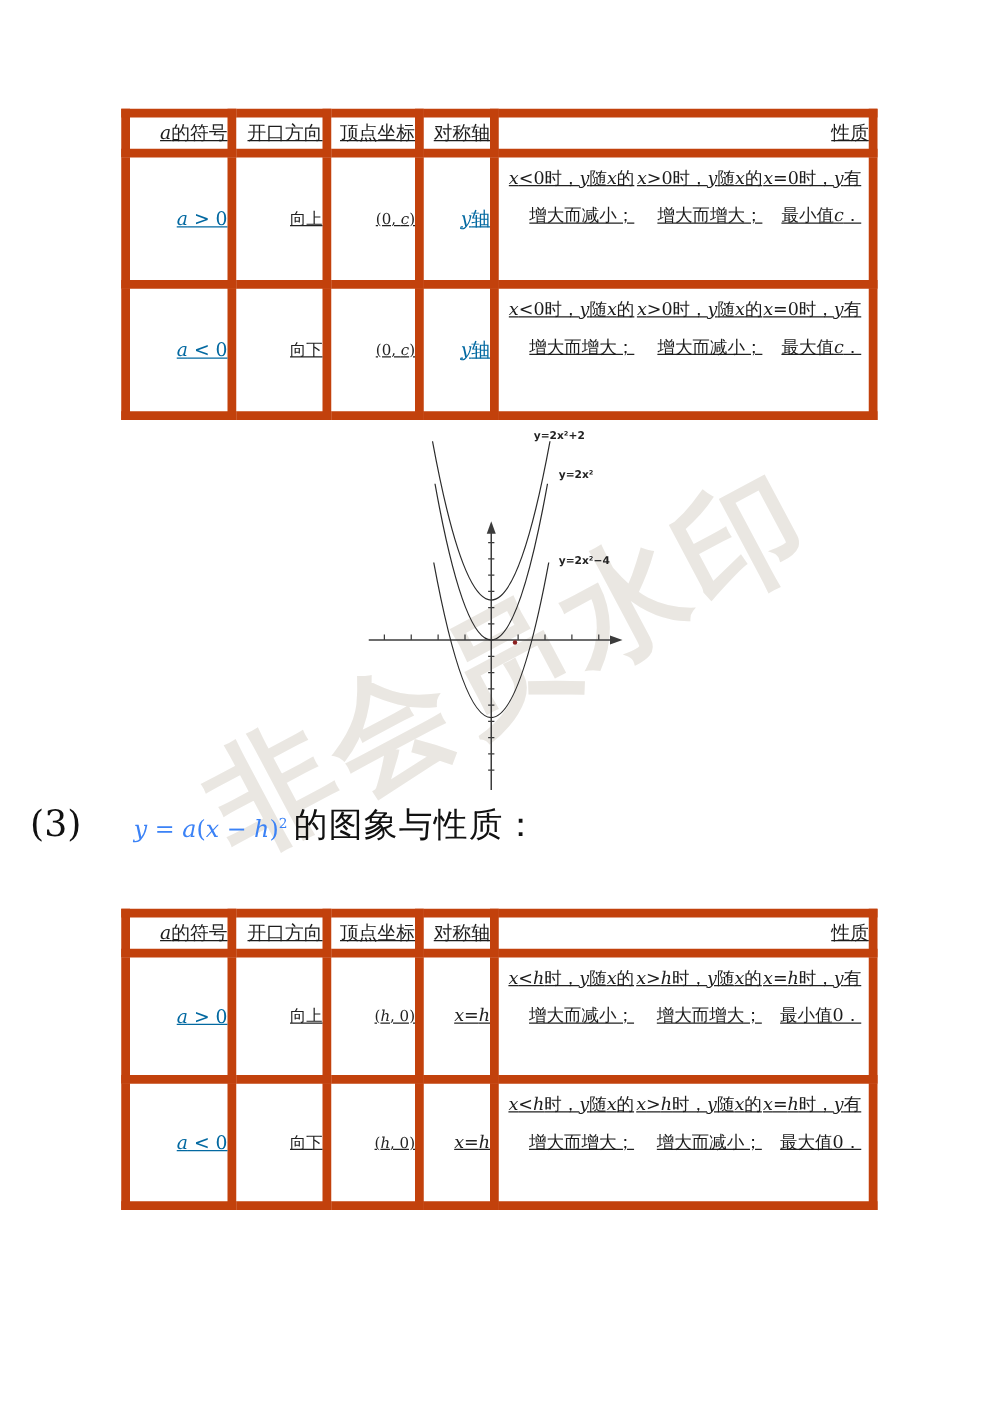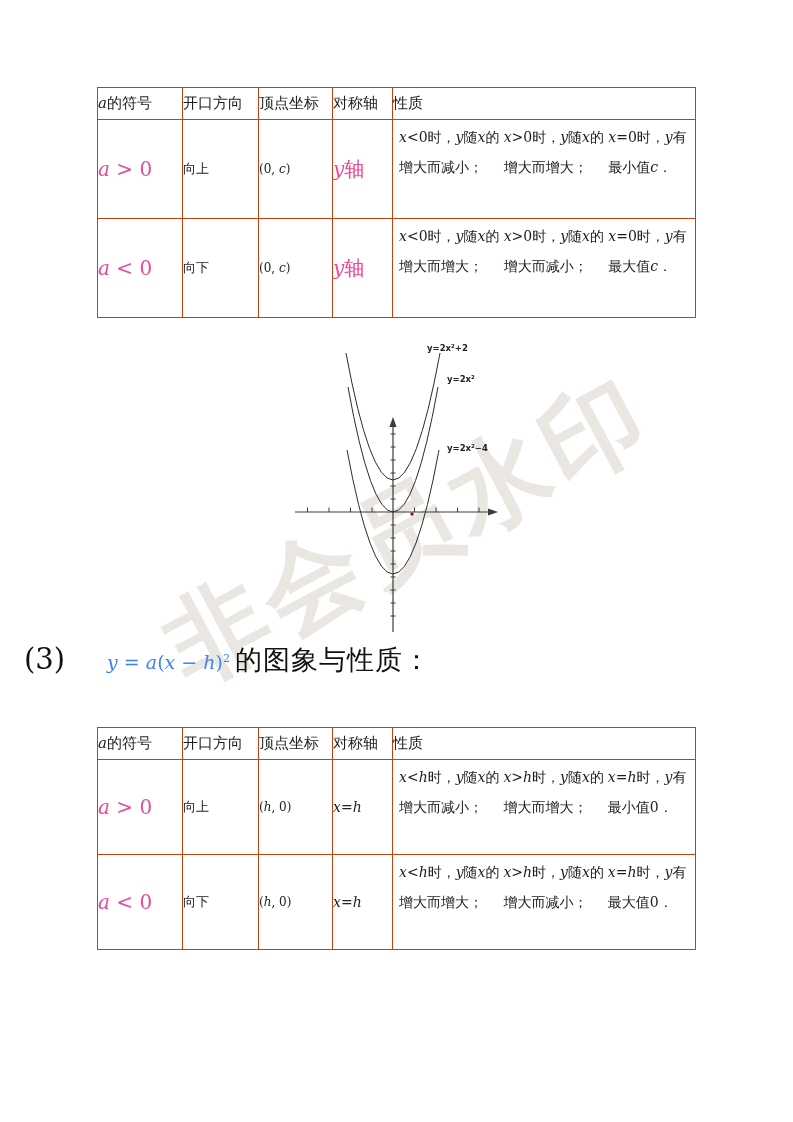--- a/index.html
+++ b/index.html
@@ -7,29 +7,29 @@
         font-family:"Liberation Sans",sans-serif;color:#222;}
 
   
   .watermark{position:absolute;left:128px;top:466px;width:560px;height:132px;
              display:flex;align-items:center;justify-content:center;
              font-size:100px;font-weight:bold;letter-spacing:6px;white-space:nowrap;
              transform:rotate(-28deg);z-index:0;user-select:none;}
 
   
   table.dtable{position:absolute;z-index:1;border-collapse:collapse;table-layout:fixed;}
-  .dtable td,.dtable th{border:1px solid #c2410c;padding:0;text-align:left;
-                        vertical-align:middle;font-weight:normal;}
+  .dtable td,.dtable th{border:7px solid #c2410c;padding:0;text-align:right;
+                        vertical-align:middle;font-weight:normal;text-decoration:underline;}
   .t1{left:97px;top:87px;}
   .t2{left:97px;top:727px;}
   tr.hdr{height:32px;}
   th.hcell{font-size:15px;color:#1d1d1d;}
   .t1 tr.drow{height:98px;}
   .t2 tr.drow{height:94px;}
-  td.mathcell{font-family:"DejaVu Serif",serif;font-size:20px;color:#ec4899;}
+  td.mathcell{font-family:"DejaVu Serif",serif;font-size:15px;color:#0369a1;}
   td.vertexcell{font-family:"DejaVu Serif",serif;font-size:12px;}
   td.dircell{font-size:13px;}
   td.axiscell2{font-family:"DejaVu Serif",serif;font-size:14px;}
   td.props{padding:2px 6px;}
   .props-inner{display:flex;justify-content:space-evenly;height:94px;}
   .t2 .props-inner{height:90px;}
   .pline{font-family:"DejaVu Serif",serif;font-size:14px;line-height:30px;color:#1c1c1c;}
   i{font-style:italic;font-family:"DejaVu Serif",serif;}
 
   

